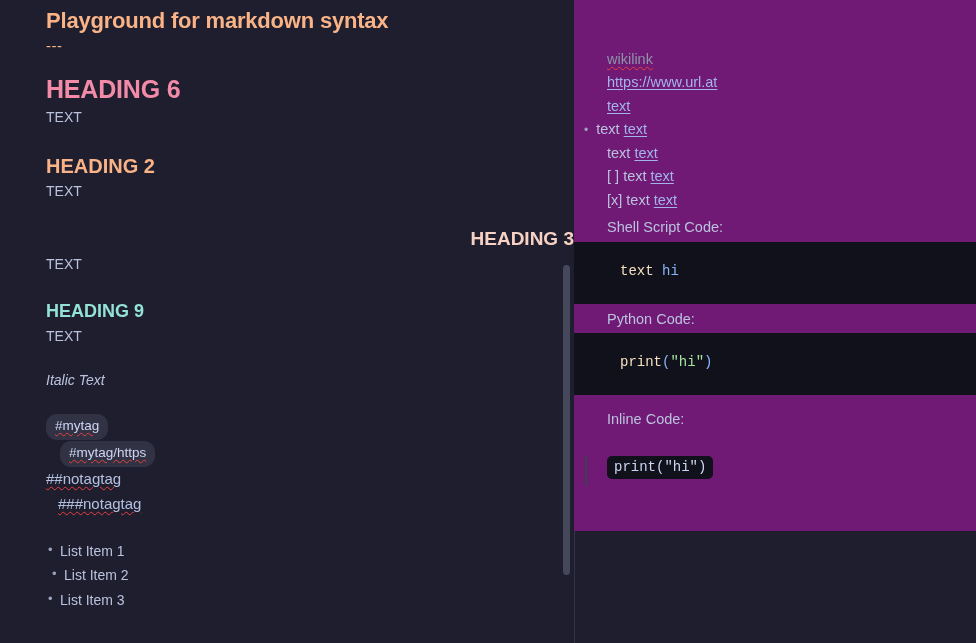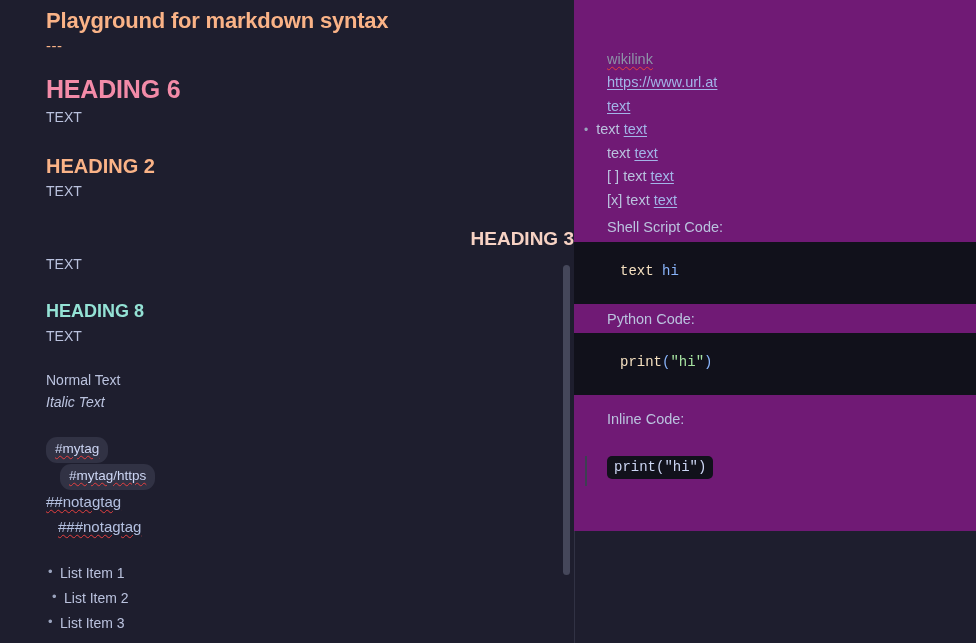--- a/index.html
+++ b/index.html
@@ -283,25 +283,24 @@
       <div class="sec-gap"></div>
 
       <div class="h2">HEADING 2</div>
       <div class="body-text">TEXT</div>
       <div class="sec-gap"></div>
 
       <div class="h3">HEADING 3</div>
       <div class="body-text">TEXT</div>
       <div class="sec-gap"></div>
 
-      <div class="h4">HEADING 8</div>
+      <div class="h4">HEADING 9</div>
       <div class="body-text">TEXT</div>
       <div class="sec-gap-sm"></div>
 
-      <div class="para">Normal Text</div>
       <div class="para italic">Italic Text</div>
 
       <div class="tags-block">
         <div class="tag-row">
           <span class="tag-pill">#mytag</span>
         </div>
         <div class="tag-row tag-indent">
           <span class="tag-pill">#mytag/https</span>
         </div>
         <div class="tag-row">

